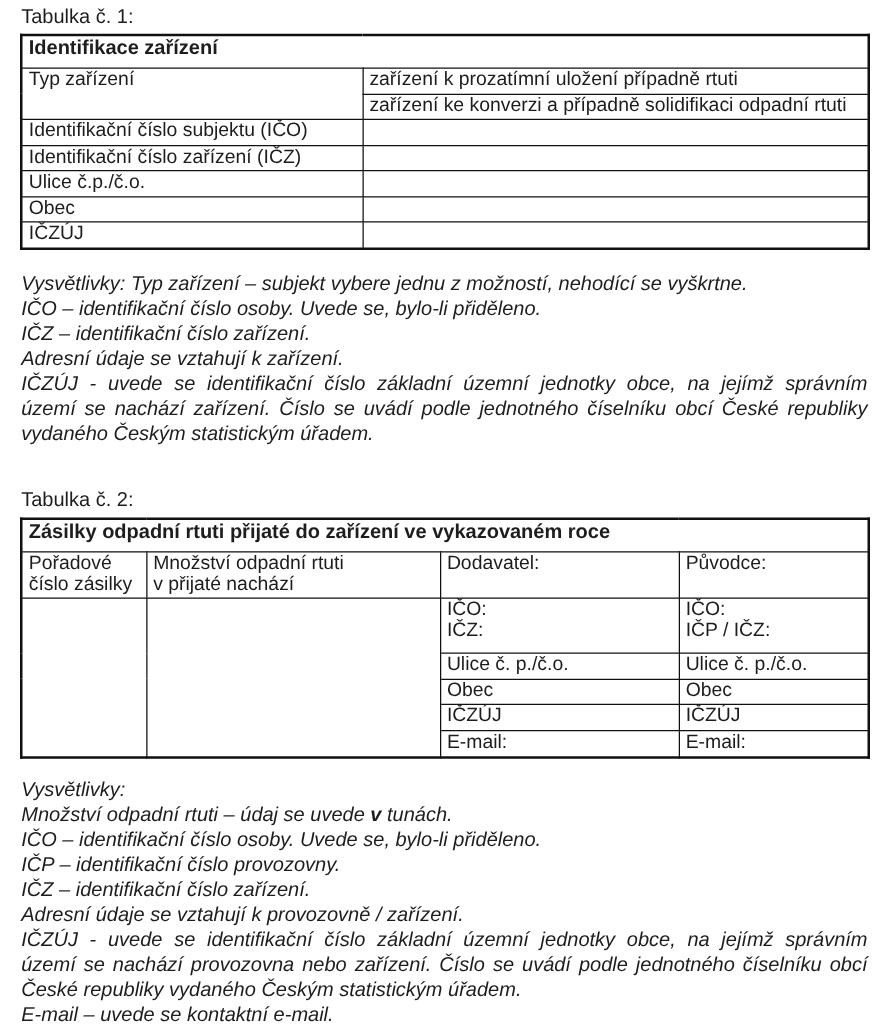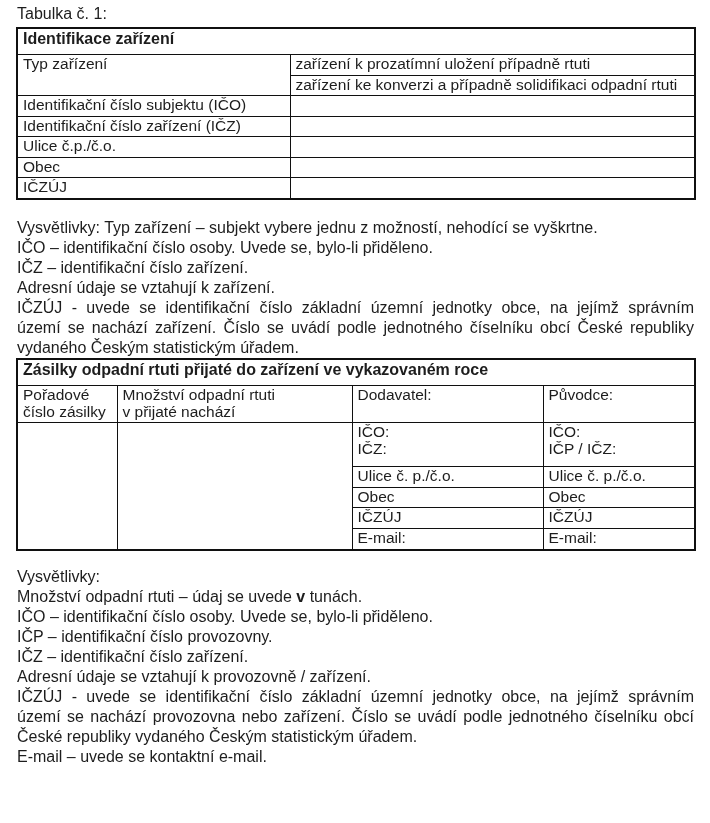--- a/index.html
+++ b/index.html
@@ -15,21 +15,21 @@
         border:2px solid #101010;}
   td{border:1.5px solid #101010;vertical-align:top;
      padding:1px 5px 2px 5px;line-height:1.07;font-size:15.5px;}
   td.title-cell{font-weight:bold;height:22px;font-size:16px;}
   .t1 td.label-cell{height:16px;}
   td.just{text-align:justify;}
   .t2 td.hdr-cell{height:31px;}
   .t2 td.two-line{height:40px;margin-top:14px;}
   .ln{display:block;}
   .fill-cell{background:#ffffff;}
-  .notes{margin:18px 0 0 1px;line-height:20px;width:677px;}
+  .notes{margin:18px 0 0 1px;line-height:20px;width:677px;font-style:italic;}
   .notes.n2{margin-top:16px;}
   .jline{text-align:justify;text-align-last:justify;}
   .bv{font-weight:bold;}
 </style>
 </head>
 <body>
 
 <div class="page">
 
   <div class="caption">Tabulka č. 1:</div>
@@ -76,20 +76,21 @@
   <div class="notes">
     <div>Vysvětlivky: Typ zařízení – subjekt vybere jednu z možností, nehodící se vyškrtne.</div>
     <div>IČO – identifikační číslo osoby. Uvede se, bylo-li přiděleno.</div>
     <div>IČZ – identifikační číslo zařízení.</div>
     <div>Adresní údaje se vztahují k zařízení.</div>
     <div class="jline">IČZÚJ - uvede se identifikační číslo základní územní jednotky obce, na jejímž správním</div>
     <div class="jline">území se nachází zařízení. Číslo se uvádí podle jednotného číselníku obcí České republiky</div>
     <div>vydaného Českým statistickým úřadem.</div>
   </div>
 
+  <div class="caption c2">Tabulka č. 2:</div>
 
   <table class="t2">
     <colgroup>
       <col style="width:100px">
         <col style="width:235px">
       <col style="width:191px">
         <col style="width:152px">
     </colgroup>
     <tbody>
       <tr>

